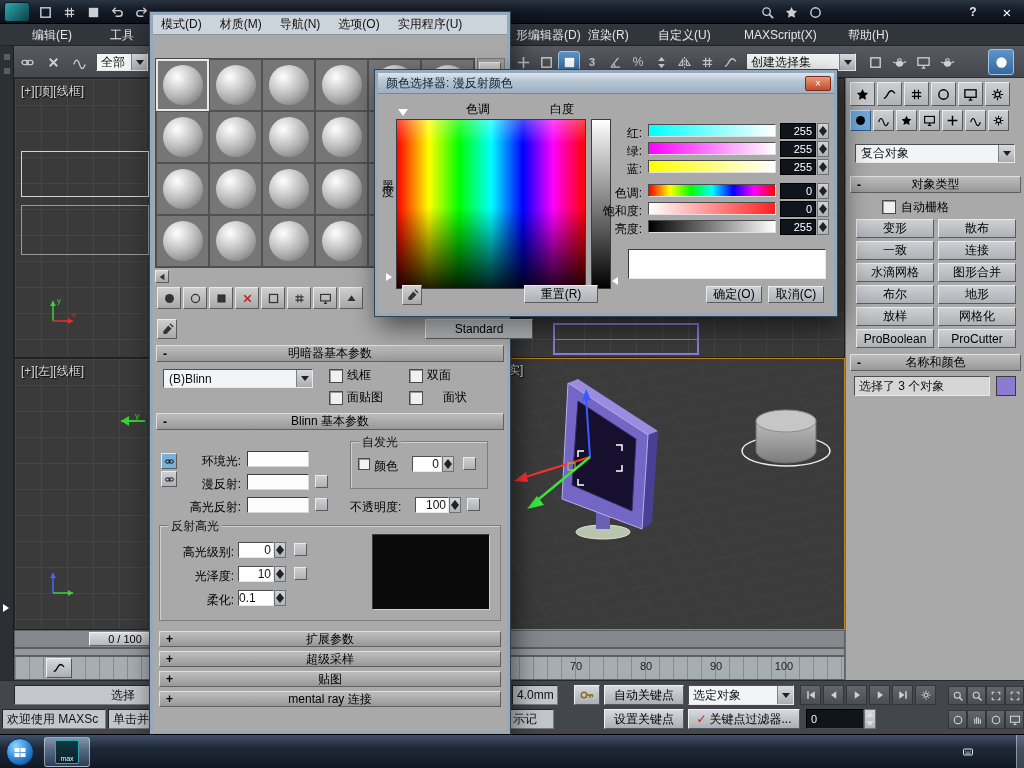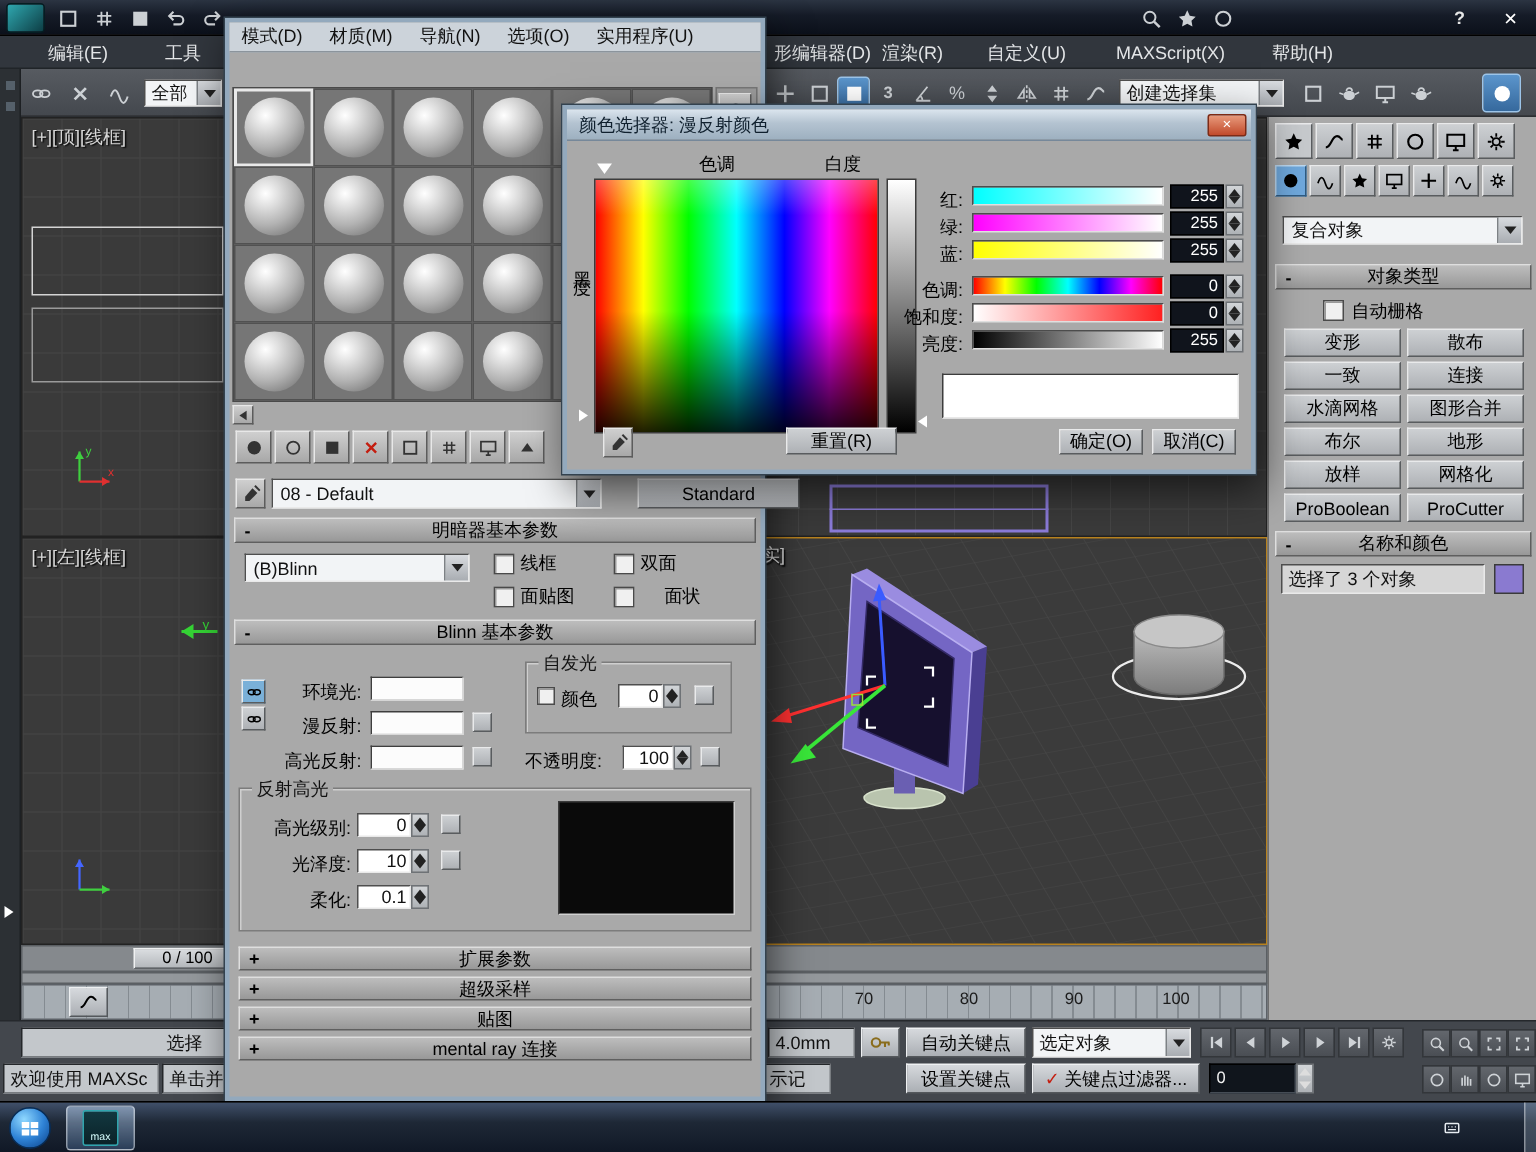--- a/index.html
+++ b/index.html
@@ -591,21 +591,21 @@
     <svg class="gi" width="14" height="14">
       <use href="#i-curve"></use>
     </svg>
   </div>
 
 <div class="abs statusbar" style="left:0;top:680px;width:1024px;height:54px">
 
   <div class="abs sfld" style="left:14px;top:4px;width:484px;height:20px;padding-left:96px">
     <span>选择</span>
   </div>
-  <div class="abs sfld" style="left:512px;top:4px;width:58px;height:20px">
+  <div class="abs sfld" style="left:512px;top:4px;width:46px;height:20px">
     <span>4.0mm</span>
   </div>
   <div class="abs sbtn" style="left:574px;top:4px;width:26px;height:20px;color:#8a6d1d">
       <svg class="gi" width="16" height="16">
         <use href="#i-key"></use>
       </svg>
     </div>
   <div class="abs sbtn" style="left:604px;top:4px;width:80px;height:20px">自动关键点</div>
   <div class="abs fld flex" style="left:688px;top:4px;width:106px;height:20px;background:#f2f4f6">
     <span style="flex:1;padding-left:4px">选定对象</span>
@@ -844,26 +844,20 @@
       <svg class="gi">
         <use href="#i-tri-u"></use>
       </svg>
     </div>
 
   <div class="abs mic ctr" style="left:4px;top:304px;width:20px;height:20px">
       <svg class="gi">
         <use href="#i-drop"></use>
       </svg>
     </div>
-  <div class="abs fld flex" style="left:28px;top:304px;width:220px;height:20px;background:#f2f4f6">
-    <span style="flex:1;padding-left:5px">08 - Default</span>
-    <span class="dda">
-        <span class="t-d"></span>
-      </span>
-  </div>
   <div class="abs pbtn" style="left:272px;top:304px;width:108px;height:20px">Standard</div>
 
   <div class="rhead" style="left:3px;top:330px;width:348px;height:17px">
     <span class="pm">-</span>
     <span>明暗器基本参数</span>
   </div>
   <div class="abs fld flex" style="left:10px;top:354px;width:150px;height:19px;background:#f2f4f6">
     <span style="flex:1;padding-left:5px">(B)Blinn</span>
     <span class="dda">
         <span class="t-d"></span>
@@ -946,21 +940,21 @@
     <div class="abs fld flex" style="left:78px;top:40px;width:36px;height:16px;background:#fff">
       <span style="flex:1;text-align:right;padding-right:2px">10</span>
     </div>
     <div class="abs spin" style="left:114px;top:40px;height:16px">
         <span class="t-u"></span>
         <span class="t-d"></span>
       </div>
     <div class="abs pbtn" style="left:134px;top:41px;width:13px;height:13px"></div>
     <span class="lbl rlbl" style="left:4px;top:66px;width:70px">柔化:</span>
     <div class="abs fld flex" style="left:78px;top:64px;width:36px;height:16px;background:#fff">
-      <span style="flex:1;text-align:right;padding-right:2px">0.1</span>
+      <span style="flex:1;text-align:left;padding-right:2px">0.1</span>
     </div>
     <div class="abs spin" style="left:114px;top:64px;height:16px">
         <span class="t-u"></span>
         <span class="t-d"></span>
       </div>
     <div class="abs" style="left:212px;top:8px;width:118px;height:76px;background:#0a0a0a;border:1px solid;border-color:#3c3c3c #d0d0d0 #d0d0d0 #3c3c3c"></div>
   </div>
 
   <div class="rhead" style="left:6px;top:616px;width:342px;height:16px">
     <span class="pm">+</span>

